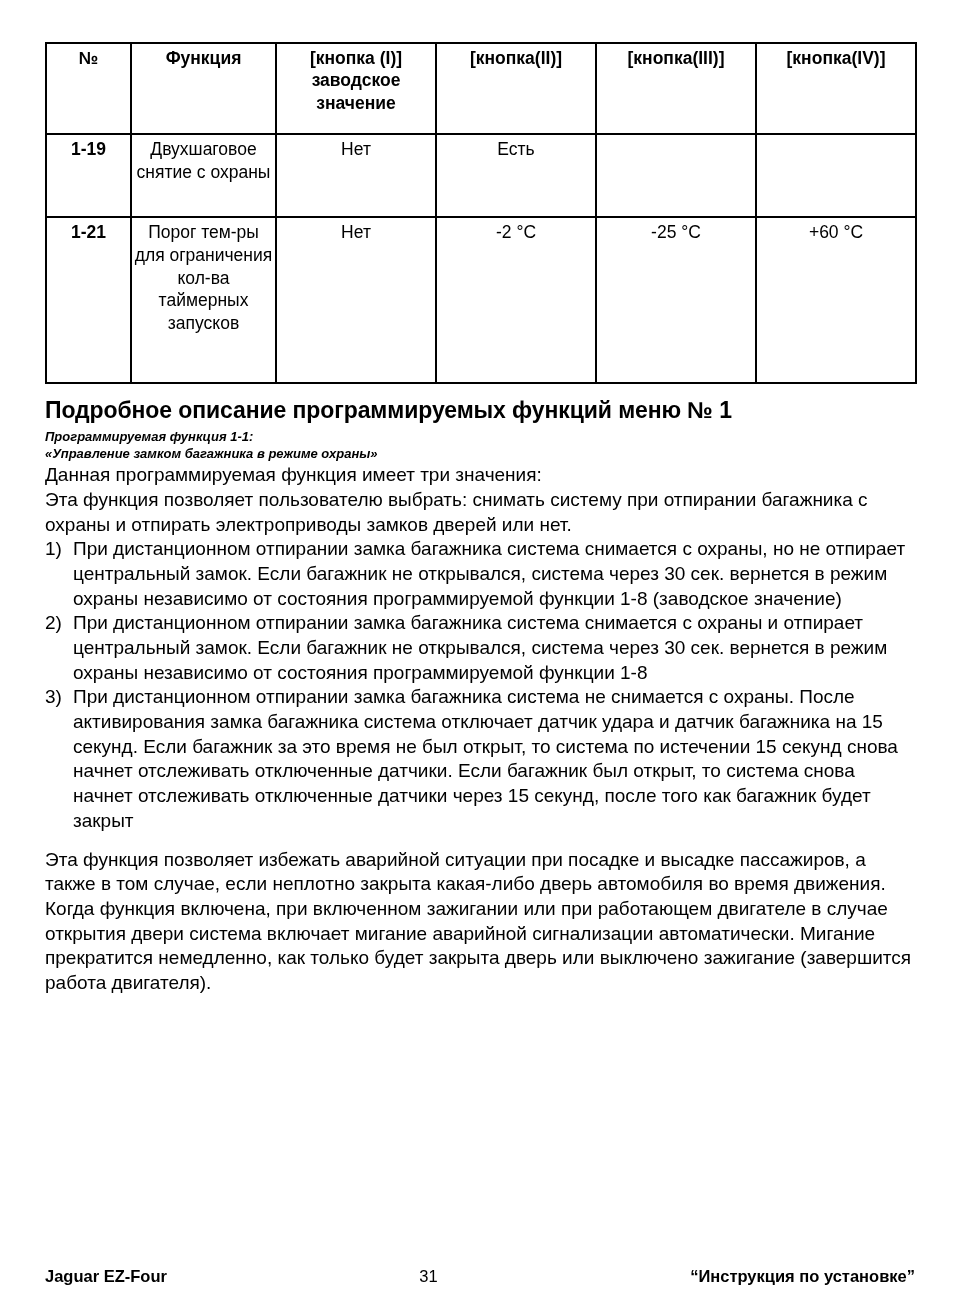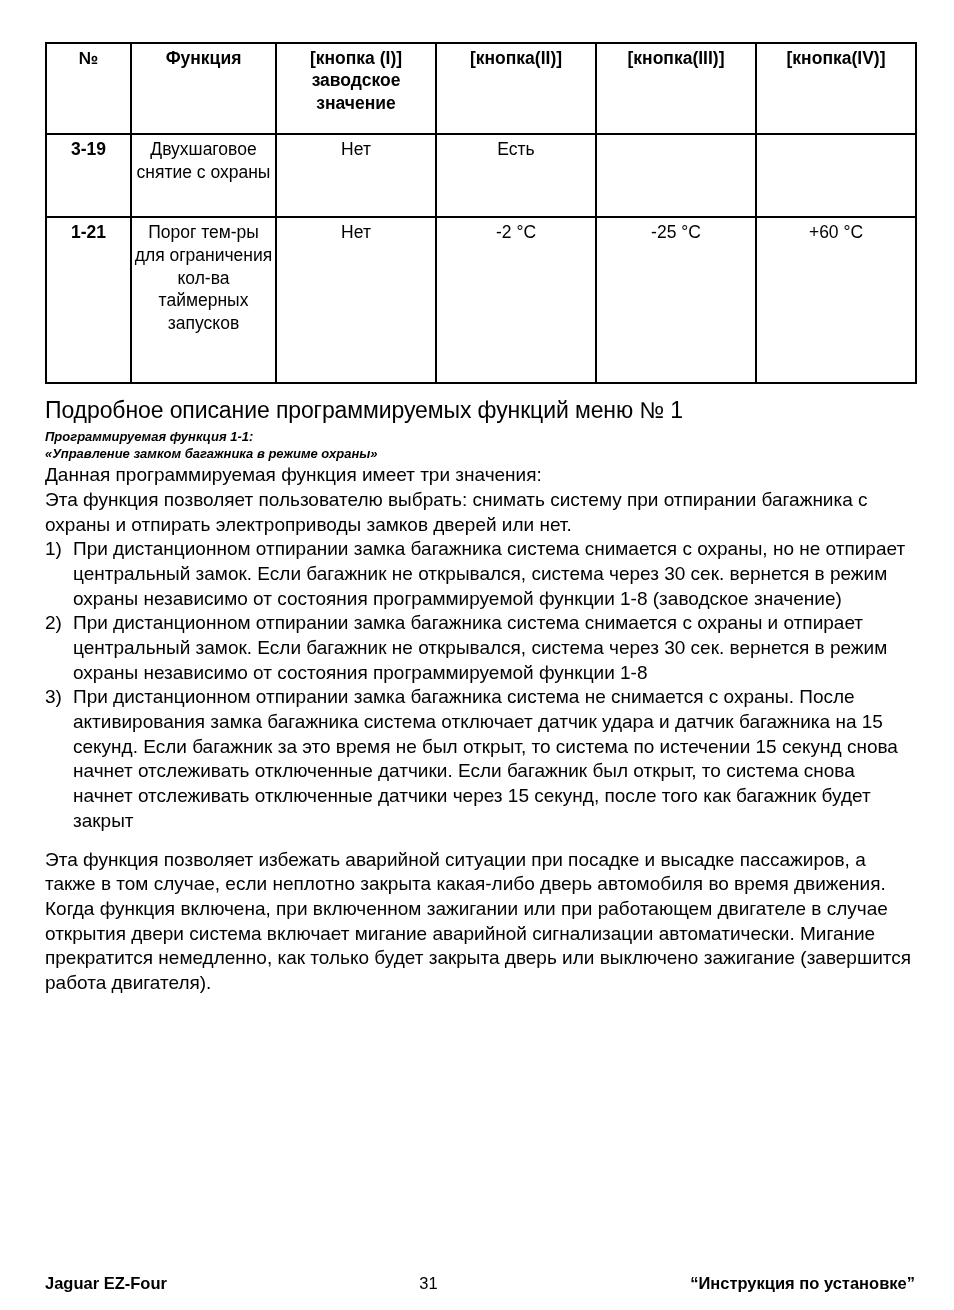--- a/index.html
+++ b/index.html
@@ -55,21 +55,21 @@
     font-weight: bold;
   }
   .r19 td { height: 74px; }
   .r20 td { height: 168px; }
   .r21 td { height: 157px; }
   .hrow th { height: 82px; }
 
   
   h1.section-title {
     font-size: 23px;
-    font-weight: normal;
+    font-weight: bold;
     margin: 13px 0 6px 0;
     letter-spacing: -0.1px;
     line-height: 1.15;
   }
   .fn-title {
     font-size: 13px;
     font-weight: bold;
     font-style: italic;
     margin: 0;
     line-height: 1.30;
@@ -96,21 +96,21 @@
     left: 0;
     top: 0;
   }
   .gap-md { height: 14px; }
 
   
   .footer {
     position: absolute;
     left: 45px;
     right: 39px;
-    bottom: 17px;
+    bottom: 24px;
     display: flex;
     align-items: flex-end;
     justify-content: space-between;
     font-size: 16.5px;
     font-weight: bold;
   }
   .footer .f-left  { flex: 0 0 auto; }
   .footer .f-mid   { flex: 0 0 auto; font-weight: normal; }
   .footer .f-right { flex: 0 0 auto; }
 </style>
@@ -137,21 +137,21 @@
           <div>заводское</div>
           <div>значение</div>
         </th>
         <th>[кнопка(II)]</th>
         <th>[кнопка(III)]</th>
         <th>[кнопка(IV)]</th>
       </tr>
     </thead>
     <tbody>
       <tr class="r19">
-        <td class="cell-no">3-19</td>
+        <td class="cell-no">1-19</td>
         <td>Двухшаговое снятие с охраны</td>
         <td>Нет</td>
         <td>Есть</td>
         <td></td>
         <td></td>
       </tr>
       <tr class="r21">
         <td class="cell-no">1-21</td>
         <td>Порог тем-ры для ограничения кол-ва таймерных запусков</td>
         <td>Нет</td>

